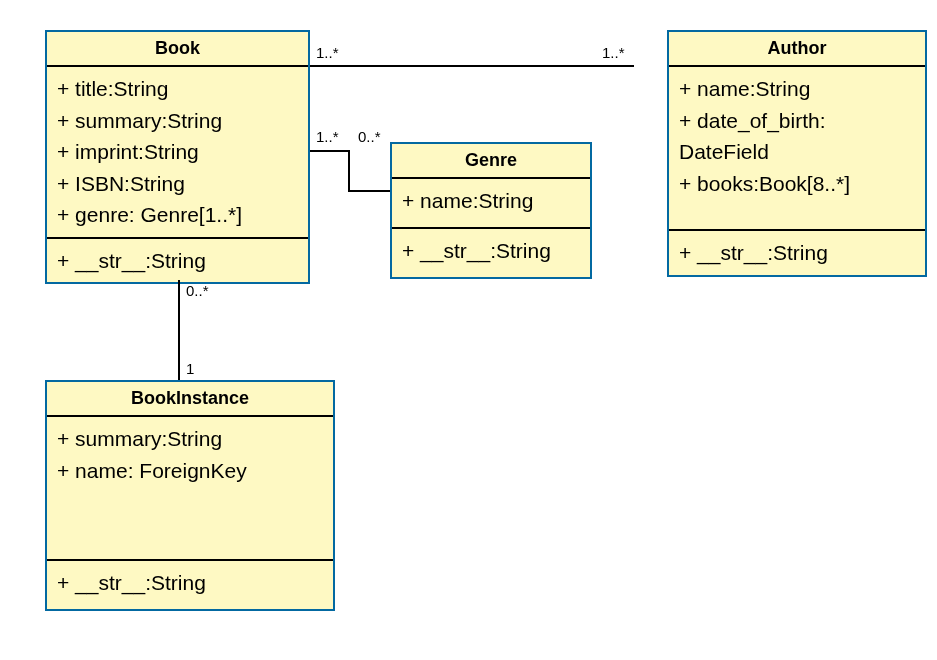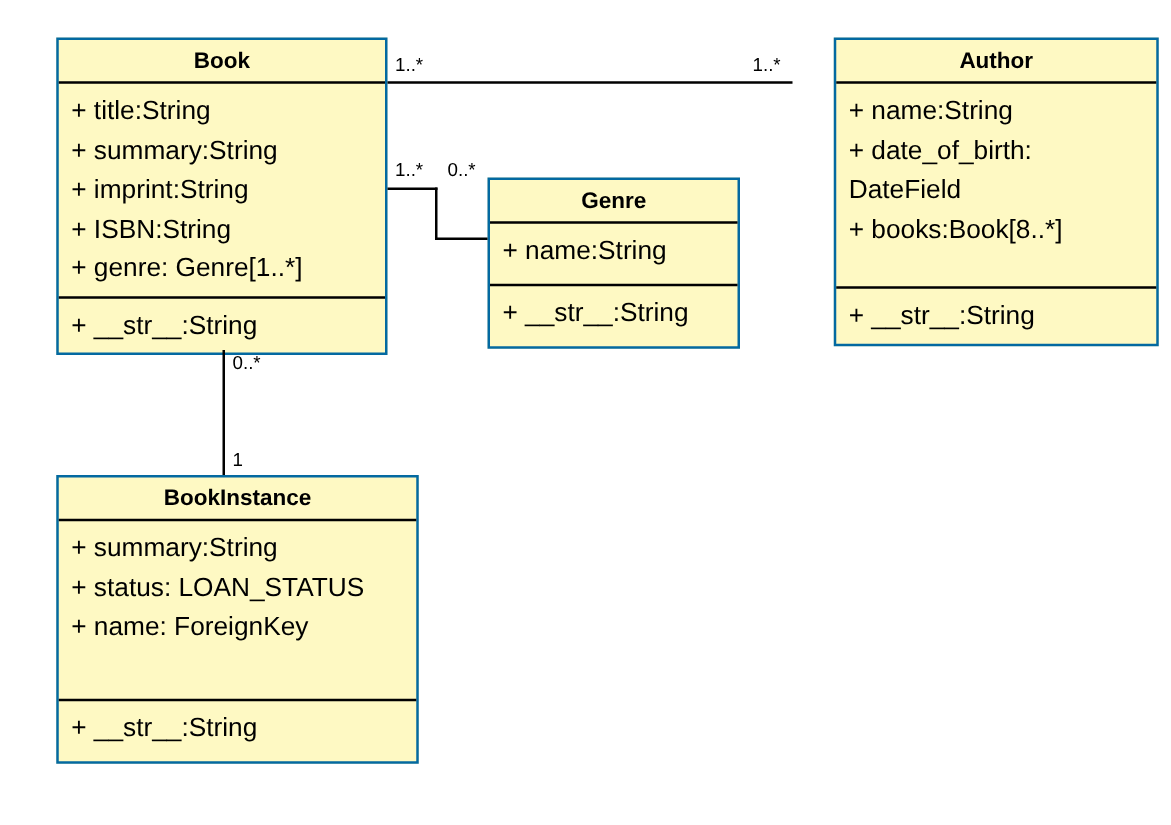--- a/index.html
+++ b/index.html
@@ -83,21 +83,20 @@
     </div>
     <div class="class-section" style="min-height:36px;">
       <div>+ __str__:String</div>
     </div>
   </div>
 
   <div class="class-box" style="left:45px; top:380px; width:290px;">
     <div class="class-title">BookInstance</div>
     <div class="class-section" style="min-height:130px;">
       <div>+ summary:String</div>
-      <div>+ status: LOAN_STATUS</div>
       <div>+ name: ForeignKey</div>
     </div>
     <div class="class-section" style="min-height:36px;">
       <div>+ __str__:String</div>
     </div>
   </div>
 
   <div class="connector-line" style="left:310px; top:65px; width:324px; height:2px;"></div>
   <div class="multiplicity" style="left:316px; top:44px;">1..*</div>
   <div class="multiplicity" style="left:602px; top:44px;">1..*</div>

